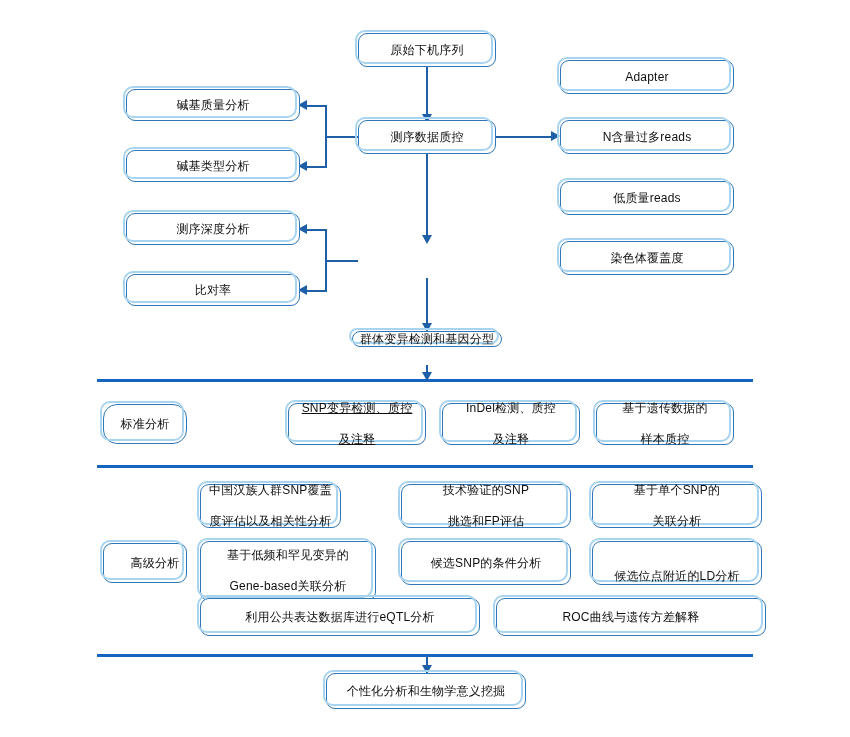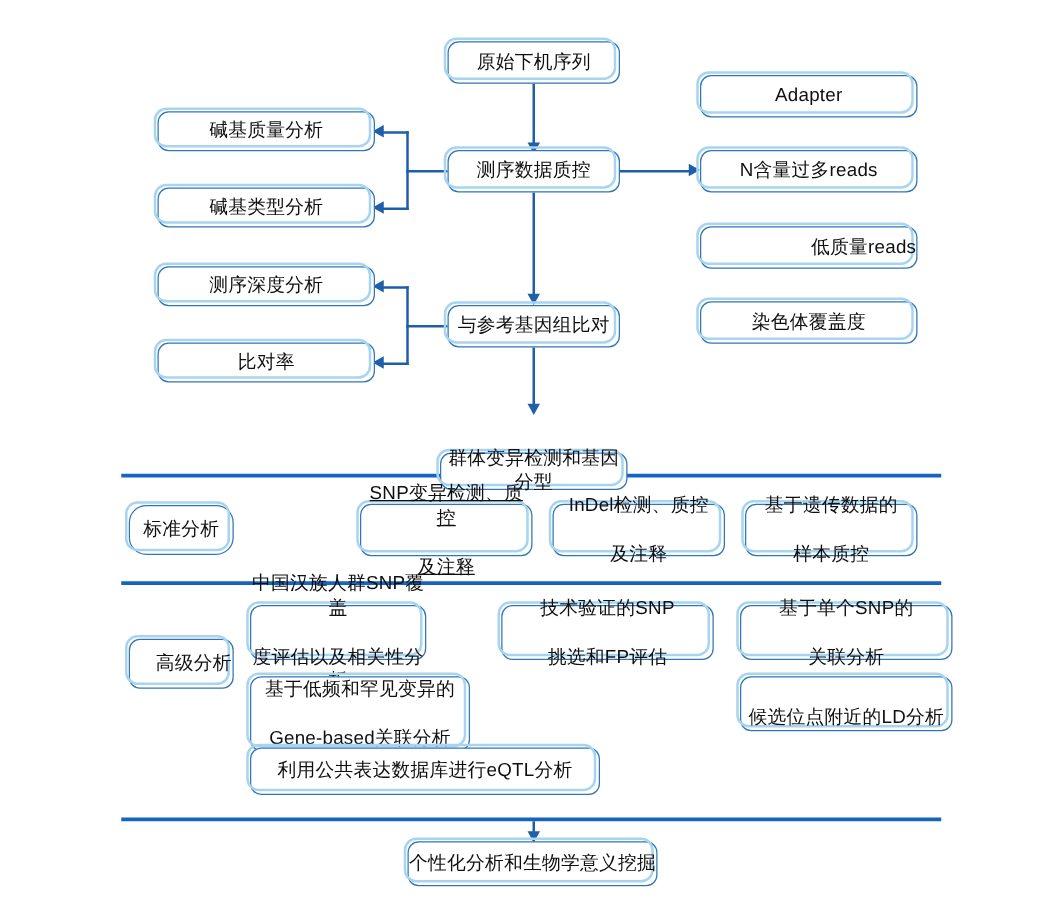--- a/index.html
+++ b/index.html
@@ -23,21 +23,21 @@
   .box {
     position: absolute;
     box-sizing: border-box;
     border: 1.3px solid #2f77b8;
     border-radius: 9px;
     background: #ffffff;
     display: flex;
     align-items: center;
     justify-content: center;
     text-align: center;
-    font-size: 15px;
+    font-size: 12px;
     line-height: 1.25;
     color: #0f0f0f;
     letter-spacing: 0.2px;
     z-index: 4;
   }
   
   .box::before {
     content: "";
     position: absolute;
     left: -4px;
@@ -125,52 +125,49 @@
 
   <div class="ln h" style="left:496px; top:136px; width:57px;"></div>
   <div class="arrow right" style="left:551px; top:130.5px;"></div>
 
   <div class="box" style="left:560px; top:60px; width:174px; height:34px;">
     <span class="txt">Adapter</span>
   </div>
   <div class="box" style="left:560px; top:120px; width:174px; height:34px;">
     <span class="txt">N含量过多reads</span>
   </div>
-  <div class="box" style="left:560px; top:181px; width:174px; height:34px;justify-content:flex-end;">
+  <div class="box" style="left:560px; top:181px; width:174px; height:34px;">
     <span class="txt">低质量reads</span>
   </div>
   <div class="box" style="left:560px; top:241px; width:174px; height:34px;">
     <span class="txt">染色体覆盖度</span>
   </div>
 
   <div class="ln v" style="left:426px; top:154px; width:2px; height:84px;"></div>
   <div class="arrow down" style="left:421.5px; top:235px;"></div>
 
-  <div class="box" style="left:358px; top:244px; width:138px; height:34px;">
-    <span class="txt">与参考基因组比对</span>
-  </div>
 
   <div class="ln h" style="left:325px; top:260px; width:33px;"></div>
   <div class="ln v" style="left:325px; top:229px; height:63px;"></div>
   <div class="ln h" style="left:306px; top:229px; width:21px;"></div>
   <div class="arrow left" style="left:298px; top:223.5px;"></div>
   <div class="ln h" style="left:306px; top:290px; width:21px;"></div>
   <div class="arrow left" style="left:298px; top:284.5px;"></div>
 
   <div class="box" style="left:126px; top:274px; width:174px; height:32px;">
     <span class="txt">比对率</span>
   </div>
   <div class="box" style="left:126px; top:213px; width:174px; height:32px;">
     <span class="txt">测序深度分析</span>
   </div>
 
   <div class="ln v" style="left:426px; top:278px; height:48px;"></div>
   <div class="arrow down" style="left:421.5px; top:323px;"></div>
 
-  <div class="box" style="left:352px; top:331px; width:150px; height:30px;margin-top:31px;">
+  <div class="box" style="left:352px; top:331px; width:150px; height:16px;">
     <span class="txt">群体变异检测和基因分型</span>
   </div>
 
   <div class="ln v" style="left:426px; top:365px; height:16px;"></div>
   <div class="arrow down" style="left:421.5px; top:372px;"></div>
 
   <div class="sep" style="top:379px;"></div>
 
   <div class="box" style="left:103px; top:404px; width:84px; height:40px;border-radius:14px;">
     <span class="txt">标准分析</span>
@@ -190,21 +187,21 @@
   </div>
   <div class="box two-line" style="left:596px; top:403px; width:138px; height:42px;">
     <span>
       <span class="txt">基于遗传数据的</span><br>
       <span class="txt">样本质控</span>
     </span>
   </div>
 
   <div class="sep" style="top:465px;"></div>
 
-  <div class="box" style="left:103px; top:511px; width:84px; height:40px;padding-left:20px;">
+  <div class="box" style="left:103px; top:543px; width:84px; height:40px;padding-left:20px;">
     <span class="txt">高级分析</span>
   </div>
 
   <div class="box two-line" style="left:200px; top:484px; width:141px; height:44px;">
     <span>
       <span class="txt">中国汉族人群SNP覆盖</span><br>
       <span class="txt">度评估以及相关性分析</span>
     </span>
   </div>
   <div class="box two-line" style="left:401px; top:484px; width:170px; height:44px;">
@@ -219,27 +216,33 @@
       <span class="txt">关联分析</span>
     </span>
   </div>
 
   <div class="box two-line" style="left:200px; top:541px; width:176px; height:60px;">
     <span>
       <span class="txt">基于低频和罕见变异的</span><br>
       <span class="txt">Gene-based关联分析</span>
     </span>
   </div>
+  <div class="box" style="left:401px; top:541px; width:170px; height:44px;">
+    <span class="txt">候选SNP的条件分析</span>
+  </div>
   <div class="box" style="left:592px; top:541px; width:170px; height:44px;align-items:flex-end;">
     <span class="txt">候选位点附近的LD分析</span>
   </div>
 
   <div class="box" style="left:200px; top:598px; width:280px; height:38px;">
     <span class="txt">利用公共表达数据库进行eQTL分析</span>
   </div>
+  <div class="box" style="left:496px; top:598px; width:270px; height:38px;">
+    <span class="txt">ROC曲线与遗传方差解释</span>
+  </div>
 
   <div class="sep" style="top:654px;"></div>
 
   <div class="ln v" style="left:426px; top:657px; height:16px;"></div>
   <div class="arrow down" style="left:421.5px; top:665px;"></div>
 
   <div class="box" style="left:326px; top:673px; width:200px; height:36px;">
     <span class="txt">个性化分析和生物学意义挖掘</span>
   </div>
 

